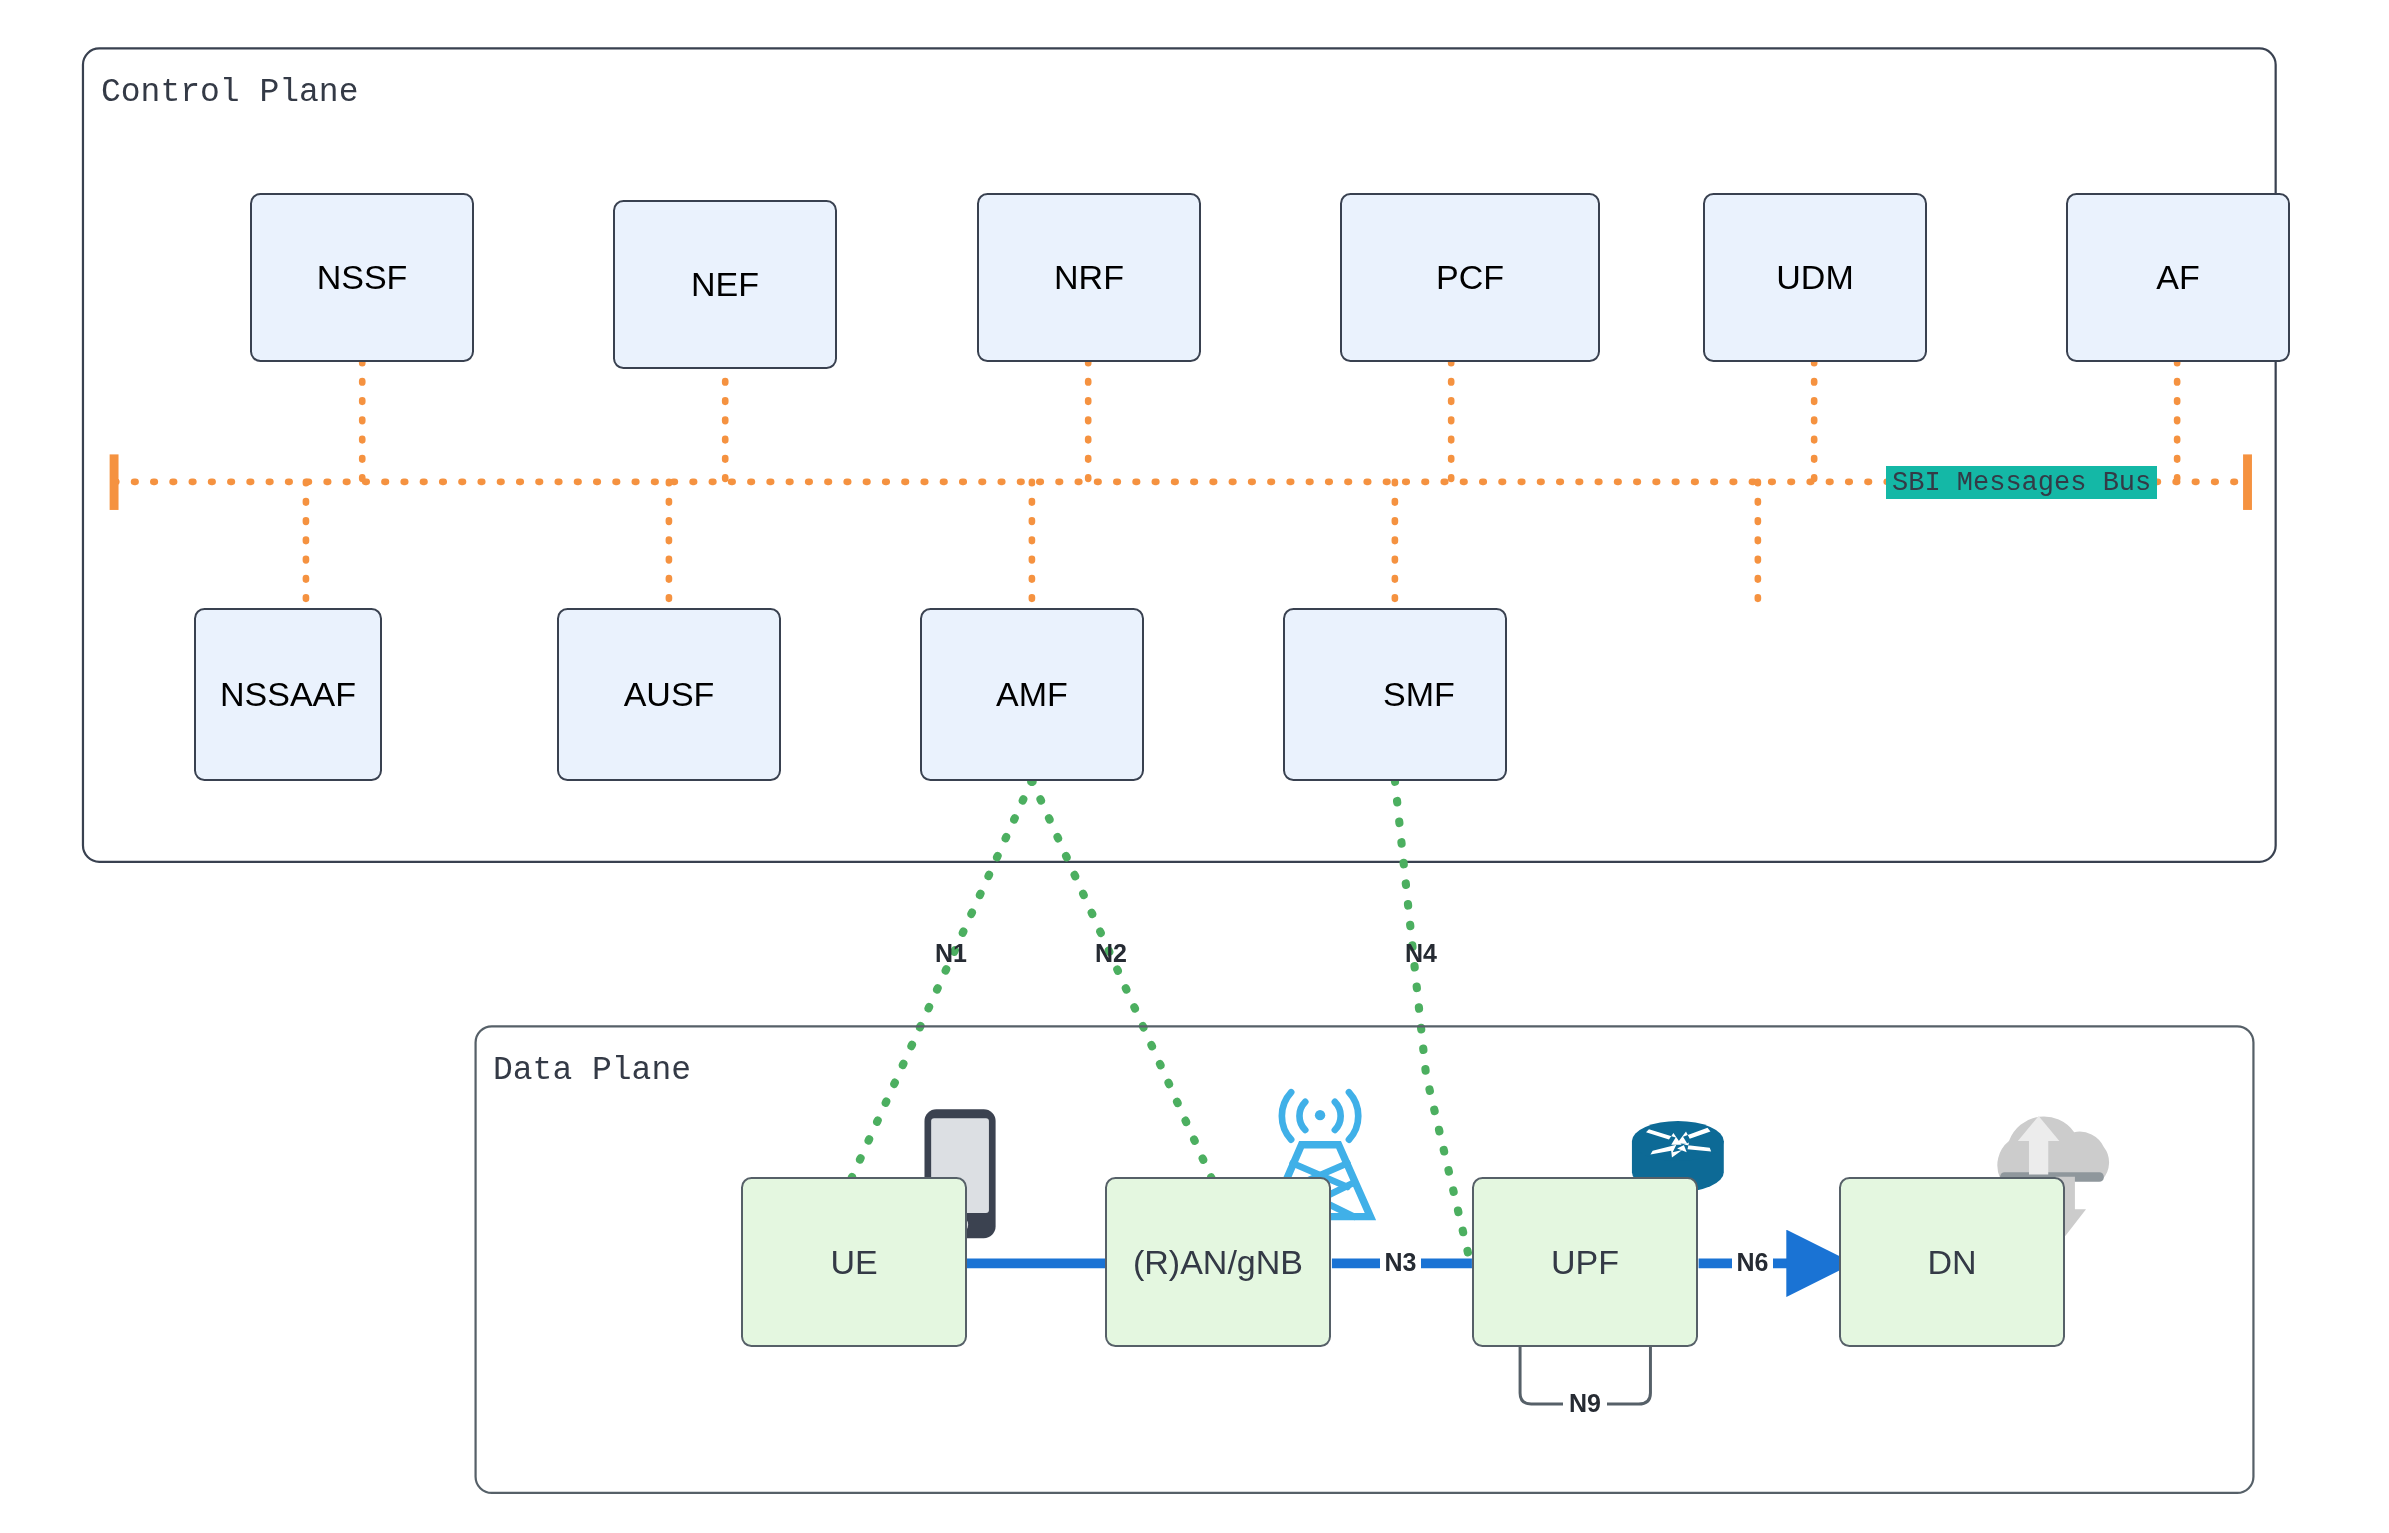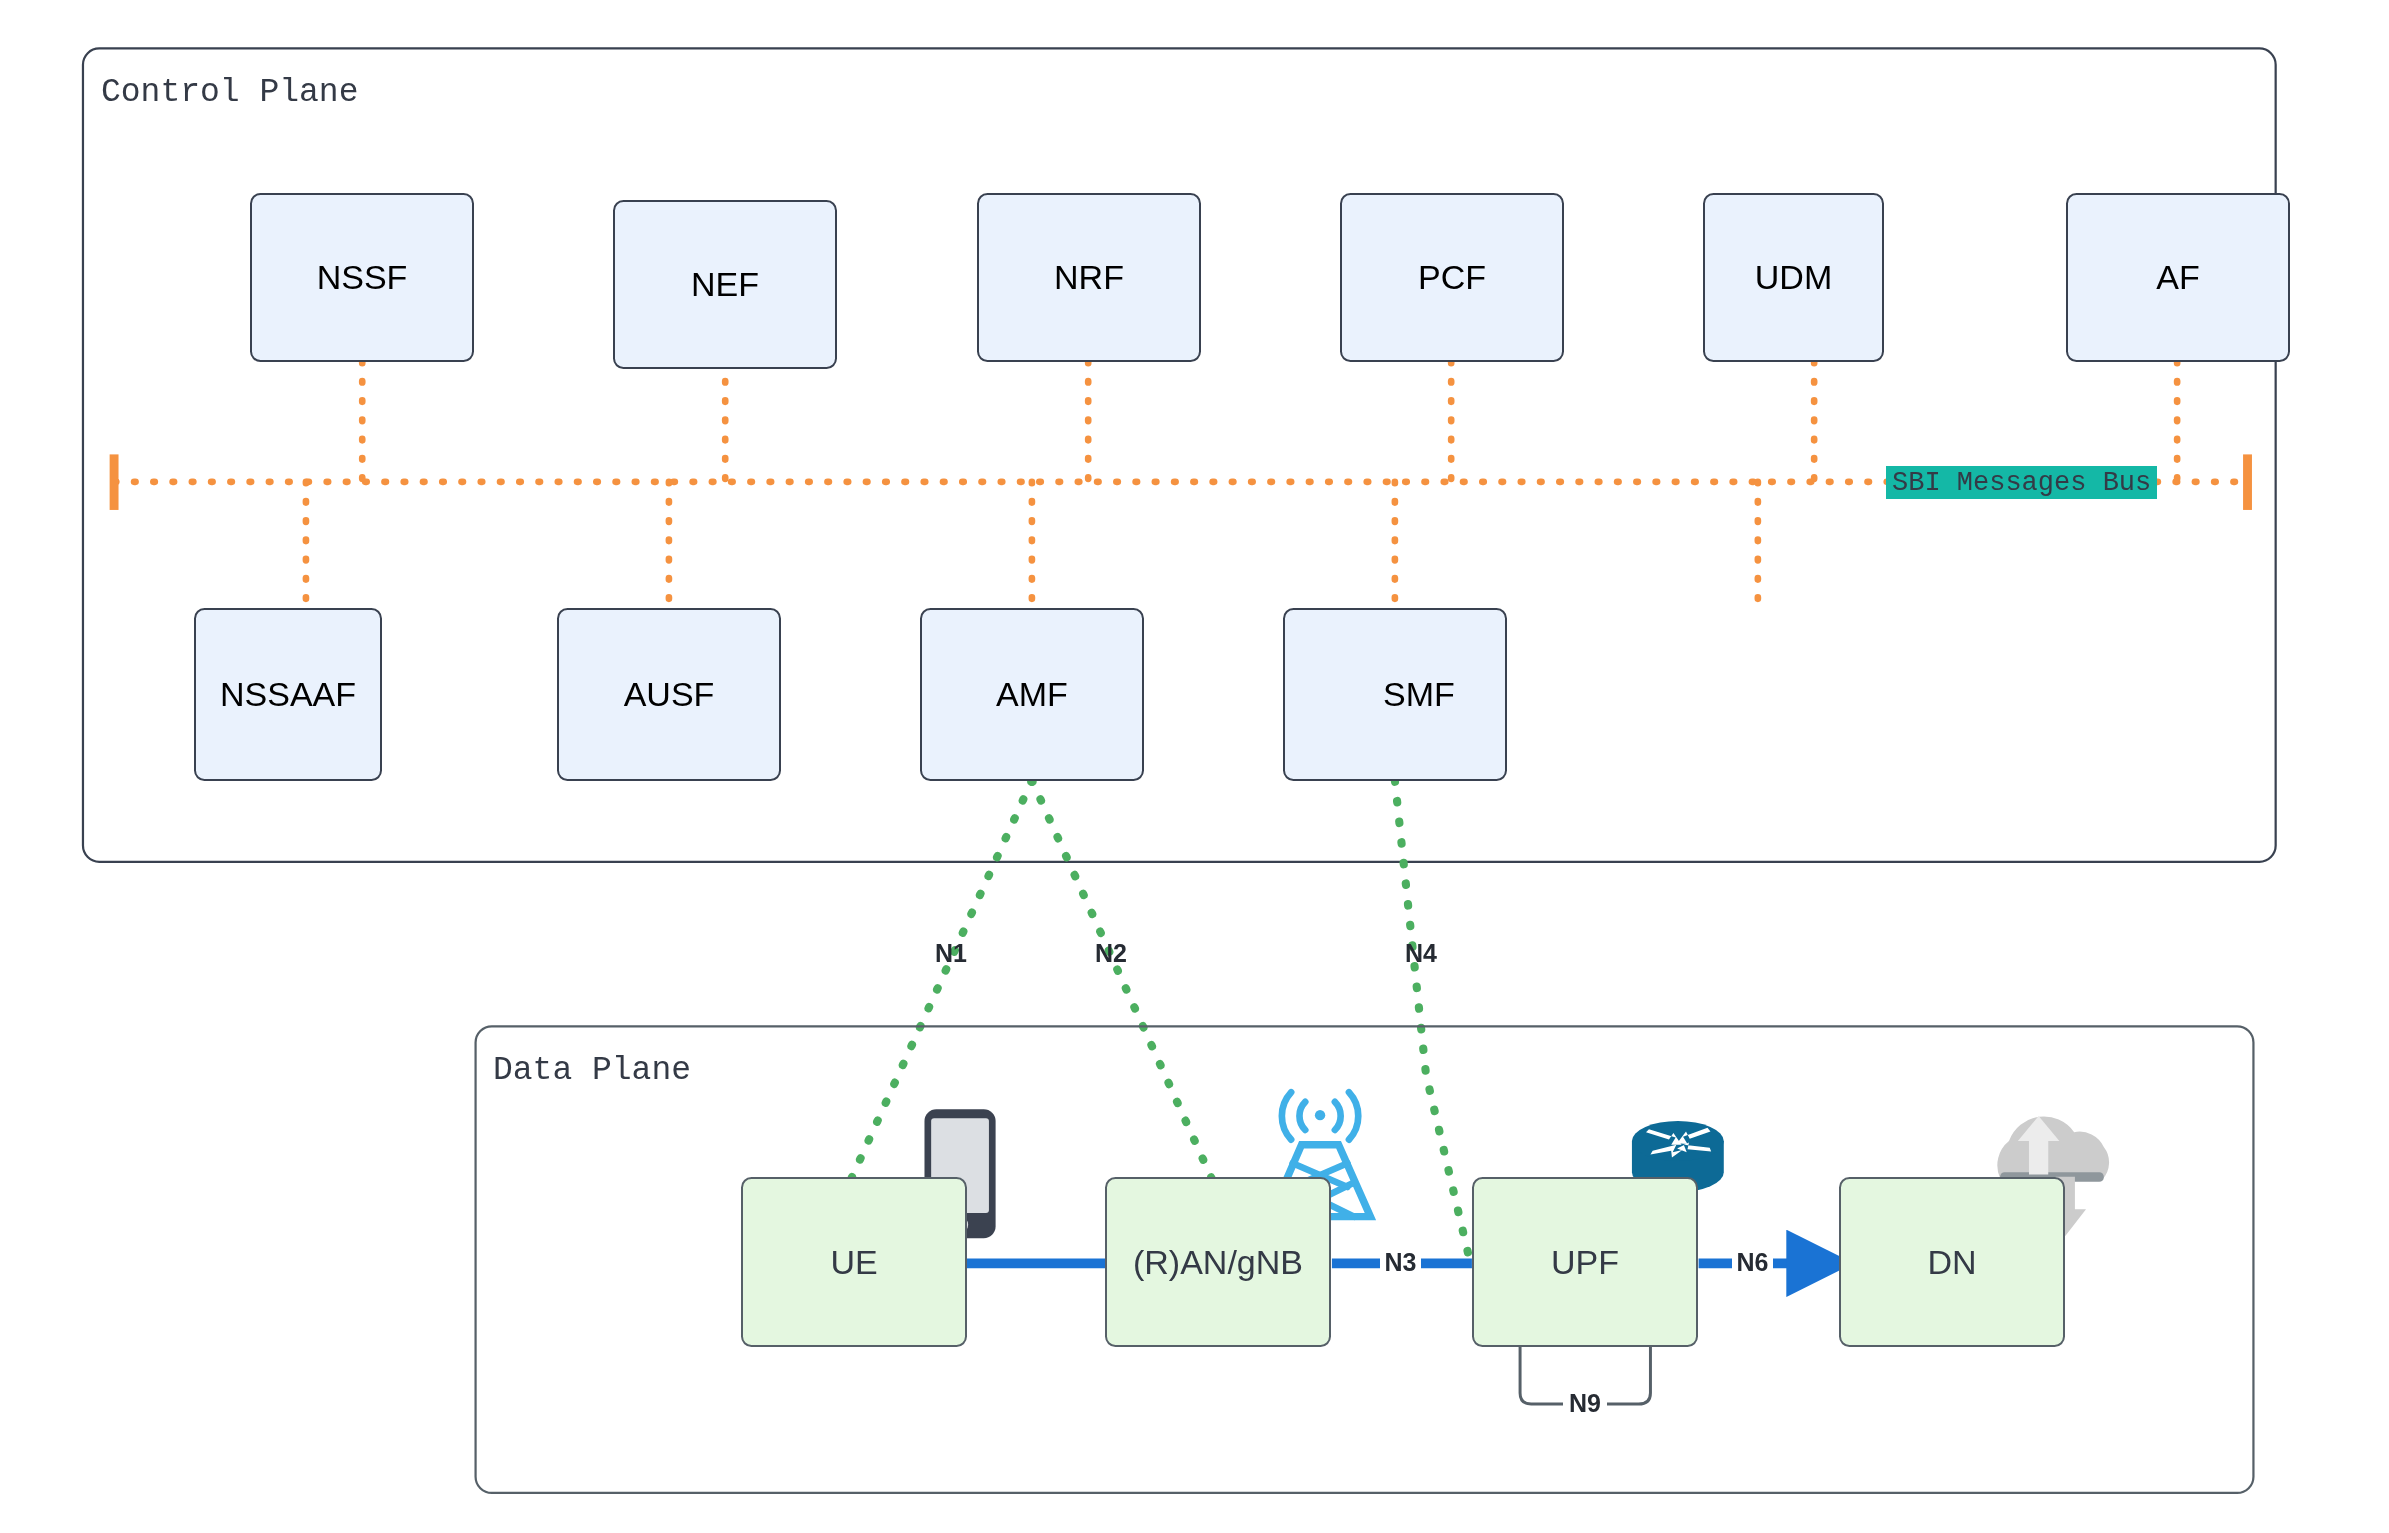--- a/index.html
+++ b/index.html
@@ -103,24 +103,24 @@
 
   <div class="nf-box" style="left:250px;top:193px;width:224px;height:169px;">
     <span class="nf-label">NSSF</span>
   </div>
   <div class="nf-box" style="left:613px;top:193px;width:224px;height:169px;margin-top:7px;">
     <span class="nf-label">NEF</span>
   </div>
   <div class="nf-box" style="left:977px;top:193px;width:224px;height:169px;">
     <span class="nf-label">NRF</span>
   </div>
-  <div class="nf-box" style="left:1340px;top:193px;width:224px;height:169px;">
+  <div class="nf-box" style="left:1340px;top:193px;width:260px;height:169px;">
     <span class="nf-label">PCF</span>
   </div>
-  <div class="nf-box" style="left:1703px;top:193px;width:181px;height:169px;">
+  <div class="nf-box" style="left:1703px;top:193px;width:224px;height:169px;">
     <span class="nf-label">UDM</span>
   </div>
   <div class="nf-box" style="left:2066px;top:193px;width:224px;height:169px;">
     <span class="nf-label">AF</span>
   </div>
 
   <div class="bus-label" style="left:1886px;top:466px;">SBI Messages Bus</div>
 
   <div class="nf-box" style="left:194px;top:608px;width:188px;height:173px;">
     <span class="nf-label">NSSAAF</span>

